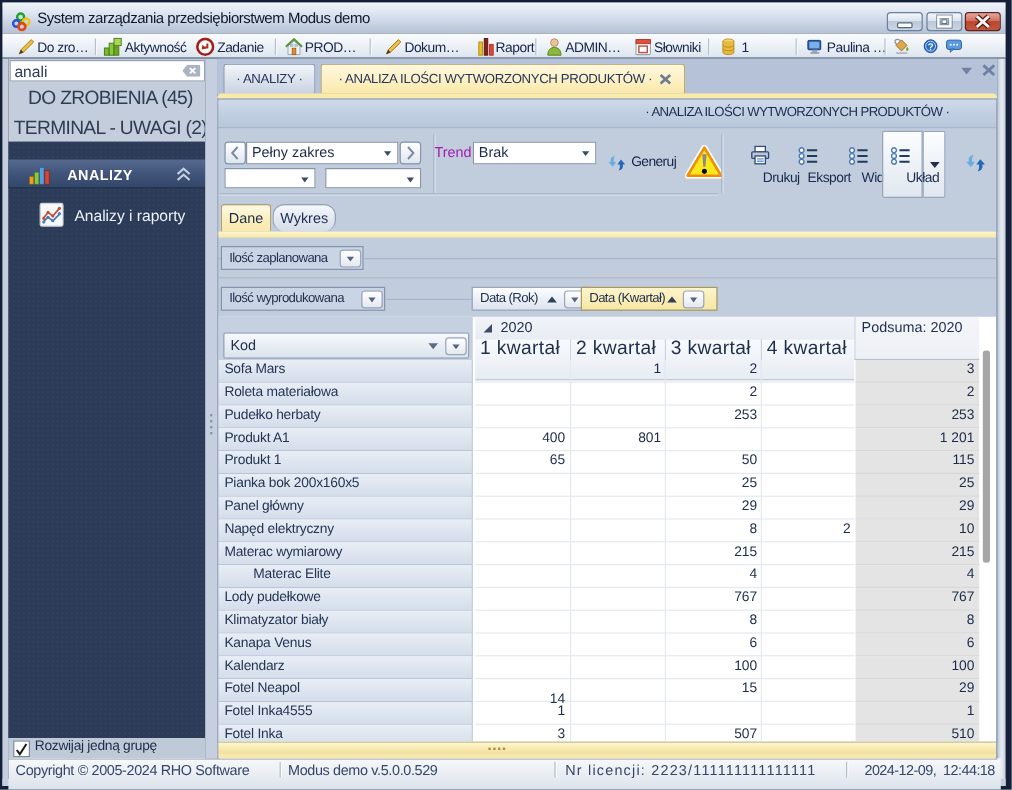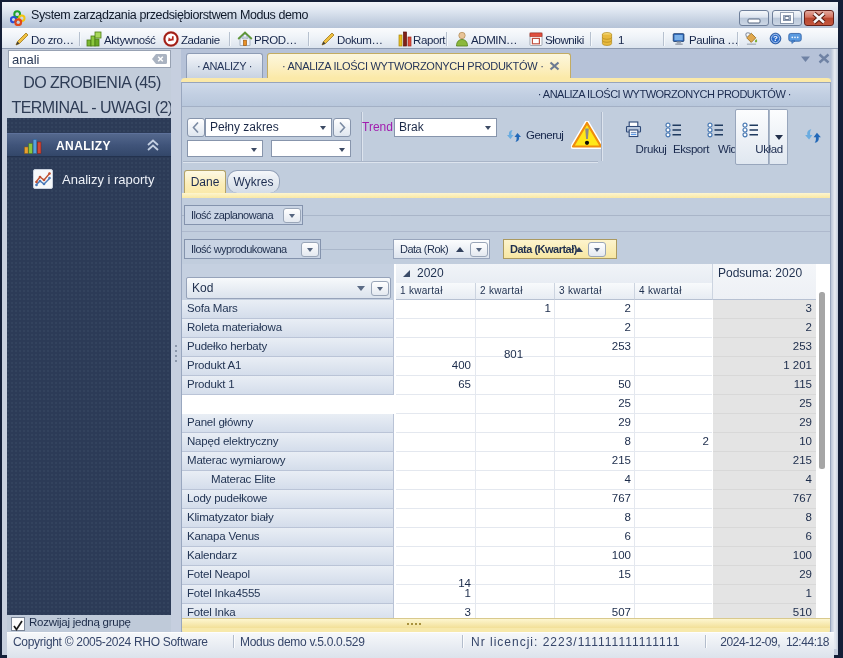--- a/index.html
+++ b/index.html
@@ -55,21 +55,21 @@
 #grid{position:absolute;left:1px;top:215px;width:648px;height:354px;background:#fff;overflow:hidden;}
 .rowhdr{position:absolute;left:0;width:212px;height:19px;background:linear-gradient(#e9eef5,#d4ddeb);border-right:1px solid #b9c3d6;border-bottom:1px solid #bac4d7;font-size:11.5px;letter-spacing:-0.2px;color:#243655;line-height:17px;padding-left:5px;}
 .rline{position:absolute;left:214px;width:316px;height:19px;border-bottom:1px solid #e4e8ef;}
 .num{position:absolute;height:19px;font-size:11.5px;color:#1b2b4a;text-align:right;line-height:17px;}
 .n1{left:214px;width:75px;}
 .n2{left:294px;width:75px;}
 .n3{left:373px;width:76px;}
 .n4{left:453px;width:74px;}
 .pcell{position:absolute;left:531px;width:103px;height:19px;background:#e4e4e4;border-bottom:1px solid #d8d8d8;font-size:11.5px;color:#1b2b4a;text-align:right;line-height:17px;padding-right:4px;}
 .vline{position:absolute;top:36px;width:1px;height:318px;background:#e4e8ef;}
-.qhdr{position:absolute;top:19px;height:17px;background:linear-gradient(#f8fafc,#e7ecf3);border-right:1px solid #ccd4e0;border-bottom:1px solid #b7c1d2;font-size:10px;letter-spacing:0.3px;color:#1e2f4e;line-height:15px;padding-left:4px;}
+.qhdr{position:absolute;top:19px;height:34px;background:linear-gradient(#f8fafc,#e7ecf3);border-right:1px solid #ccd4e0;border-bottom:1px solid #b7c1d2;font-size:16px;letter-spacing:0.3px;color:#1e2f4e;line-height:15px;padding-left:4px;}
 
 #statusbar{left:7px;top:632px;width:827px;height:29px;background:linear-gradient(#f6f8fa 0%,#e9edf3 45%,#d9e0ea 100%);border-top:1px solid #fdfdfe;font-size:12px;color:#36466a;}
 .ssep{position:absolute;top:2px;width:1px;height:13px;background:#b3bdcc;box-shadow:1px 0 0 #fbfcfd;}
 </style></head>
 <body>
 
 <div id="titlebar" class="abs"></div>
 <div id="toolbar" class="abs"></div>
 <div id="frameL" class="abs"></div>
 <div id="frameR" class="abs"></div>
@@ -320,21 +320,21 @@
   </div>
   <div class="tab2 on" style="left:3px;top:121px;width:42px;">Dane</div>
   <div class="tab2 off" style="left:46px;top:121px;width:53px;border-radius:10px;">Wykres</div>
   <div id="creamstrip"></div>
   <div class="abs" style="left:0;top:182px;width:650px;height:1px;background:#aeb9cd;"></div>
   <div class="abs" style="left:122px;top:166px;width:88px;height:1px;background:#aab7ca;"></div>
   <div class="abs" style="left:140px;top:200px;width:72px;height:1px;background:#aab7ca;"></div>
   <div class="chip" style="left:3px;top:156px;width:119px;">Ilość zaplanowana<div class="fbtn" style="left:98px;top:1.5px;"></div></div>
   <div class="chip" style="left:3px;top:190px;width:137px;">Ilość wyprodukowana<div class="fbtn" style="left:116px;top:1.5px;"></div></div>
   <div class="chip lt" style="left:212px;top:190px;width:97px;">Data (Rok)<div class="sortup" style="left:62px;top:7px;"></div><div class="fbtn" style="left:76px;top:1.5px;"></div></div>
-  <div class="chip yl" style="left:322px;top:190px;width:114px;font-weight:bold;">Data (Kwartał)<div class="sortup" style="left:71px;top:7px;"></div><div class="fbtn" style="left:84px;top:1.5px;"></div></div>
+  <div class="chip yl" style="left:303px;top:190px;width:114px;">Data (Kwartał)<div class="sortup" style="left:71px;top:7px;"></div><div class="fbtn" style="left:84px;top:1.5px;"></div></div>
   <div id="grid">
 
     <div class="abs" style="left:0;top:0;width:212px;height:36px;background:#c5d0e0;"></div>
     <div class="abs" style="left:4px;top:13px;width:205px;height:22px;background:linear-gradient(#f7f9fb,#dbe3ed);border:1px solid #96a3ba;border-radius:2px;font-size:12px;color:#22324f;line-height:20px;padding-left:5px;">Kod
       <div class="abs" style="left:170px;top:8px;width:0;height:0;border-left:4px solid transparent;border-right:4px solid transparent;border-top:5px solid #5b6b85;"></div>
       <div class="fbtn" style="left:184px;top:2.5px;"></div>
     </div>
     <div class="abs" style="left:214px;top:0;width:316px;height:22px;background:linear-gradient(#f1f4f8,#e7ecf3);border-bottom:1px solid #d5dbe4;">
       <svg class="abs" style="left:6px;top:5px;" width="9" height="9" viewBox="0 0 9 9">
           <path d="M8 1 L8 8 L1 8 Z" fill="#3c4c68"></path>
@@ -360,27 +360,28 @@
       <div class="rline" style="top:55px;"></div>
       <div class="num n3" style="top:55px;">2</div>
       <div class="pcell" style="top:55px;">2</div>
     <div class="rowhdr" style="top:74px;">Pudełko herbaty</div>
       <div class="rline" style="top:74px;"></div>
       <div class="num n3" style="top:74px;">253</div>
       <div class="pcell" style="top:74px;">253</div>
     <div class="rowhdr" style="top:93px;">Produkt A1</div>
       <div class="rline" style="top:93px;"></div>
       <div class="num n1" style="top:93px;">400</div>
-      <div class="num n2" style="top:82px;text-align:center;">801</div>
+      <div class="num n2" style="top:93px;">801</div>
       <div class="pcell" style="top:93px;">1 201</div>
     <div class="rowhdr" style="top:112px;">Produkt 1</div>
       <div class="rline" style="top:112px;"></div>
       <div class="num n1" style="top:112px;">65</div>
       <div class="num n3" style="top:112px;">50</div>
       <div class="pcell" style="top:112px;">115</div>
+    <div class="rowhdr" style="top:131px;">Pianka bok 200x160x5</div>
       <div class="rline" style="top:131px;"></div>
       <div class="num n3" style="top:131px;">25</div>
       <div class="pcell" style="top:131px;">25</div>
     <div class="rowhdr" style="top:150px;">Panel główny</div>
       <div class="rline" style="top:150px;"></div>
       <div class="num n3" style="top:150px;">29</div>
       <div class="pcell" style="top:150px;">29</div>
     <div class="rowhdr" style="top:169px;">Napęd elektryczny</div>
       <div class="rline" style="top:169px;"></div>
       <div class="num n3" style="top:169px;">8</div>

